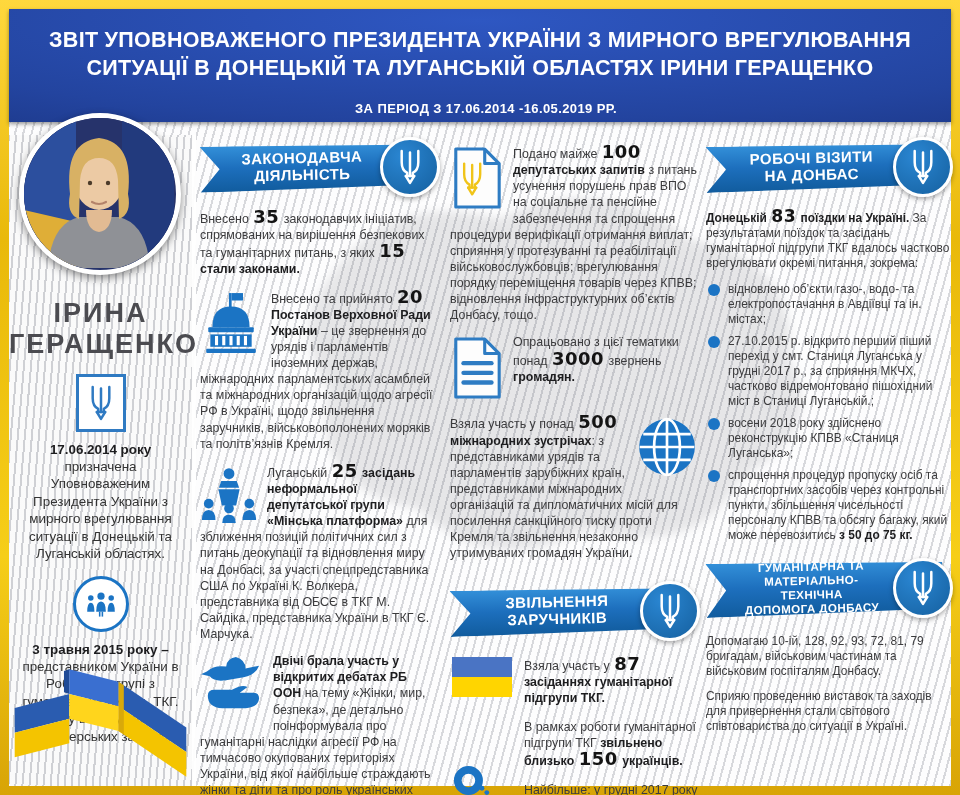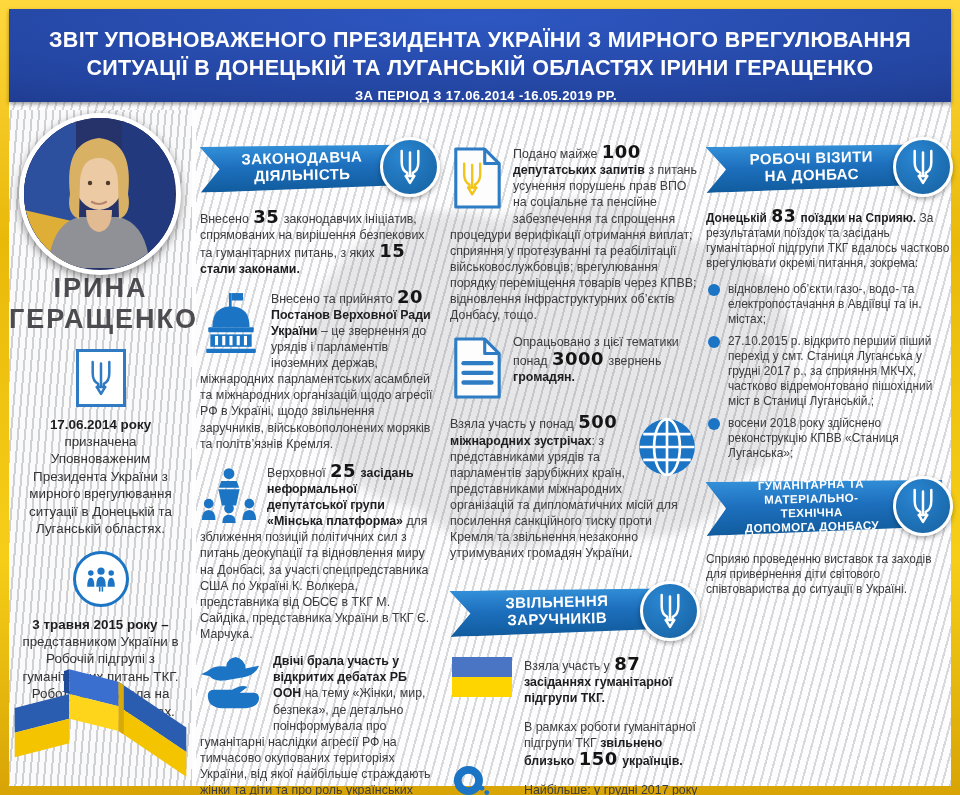--- a/index.html
+++ b/index.html
@@ -4,28 +4,28 @@
 <style>
   html,body{margin:0;padding:0;background:#555;}
   #poster{position:relative;width:960px;height:795px;margin:0 auto;overflow:hidden;
     font-family:"Liberation Sans",sans-serif;background:linear-gradient(180deg,#ffd83d,#e9b90a 30%,#f6ce18 70%,#d8a406);}
   
   #canvas{position:absolute;left:9px;right:9px;top:9px;bottom:9px;background:
     repeating-linear-gradient(285deg, rgba(196,198,203,.55) 0 2px, rgba(255,255,255,.9) 2px 8px),#efeff1;}
   
   .wm{position:absolute;opacity:.13;filter:blur(5px);pointer-events:none;}
   
-  #header{position:absolute;left:9px;right:9px;top:9px;height:93px;
+  #header{position:absolute;left:9px;right:9px;top:9px;height:113px;
     background:radial-gradient(120% 160% at 50% 10%, #2e57c2 0%, #23449f 55%, #172e76 100%);
     color:#fff;text-align:center;box-shadow:0 2px 4px rgba(0,0,0,.4);}
   .htitle{font-weight:700;font-size:21.5px;letter-spacing:.3px;line-height:1.32;}
   .htitle.l1{padding-top:17px;}
-  .hperiod{font-weight:700;font-size:13px;letter-spacing:.4px;margin-top:5px;padding-left:12px;}
-  
-  #sidebar{position:absolute;left:9px;top:110px;width:183px;bottom:9px;text-align:center;
+  .hperiod{font-weight:700;font-size:13px;letter-spacing:.4px;margin-top:18px;padding-left:12px;}
+  
+  #sidebar{position:absolute;left:9px;top:135px;width:183px;bottom:9px;text-align:center;
     background:repeating-linear-gradient(275deg, rgba(190,192,197,.6) 0 2px, rgba(252,252,252,.9) 2px 7px),#e9e9eb;
     border-right:4px solid rgba(255,255,255,.95);}
   #photo{position:absolute;left:19px;top:113px;width:152px;height:152px;border-radius:50%;
     border:5px solid #fff;box-shadow:0 3px 8px rgba(0,0,0,.45);overflow:hidden;background:#26336b;z-index:5;}
   .sb-name{margin-top:163px;font-size:27px;font-weight:600;letter-spacing:2px;color:#4b4b50;line-height:1.16;}
   .emblem{width:44px;height:52px;background:#fff;border:3px solid #2f7ac2;margin:13px auto 9px;
     display:flex;align-items:center;justify-content:center;color:#2f7ac2;}
   .sb-p{font-size:13.4px;line-height:1.3;color:#333;margin:4px 11px 0;text-align:center;}
   .sb-p .b{color:#1d1d1f;}
   .people-circle{width:50px;height:50px;border-radius:50%;background:#fff;border:3px solid #1b74c4;
@@ -261,21 +261,21 @@
       <svg class="icon-l" width="62" height="62">
           <use href="#sym-parliament"></use>
         </svg>
       <span><span>Внесено та прийнято </span><span class="num">20</span><span class="b"> Постанов Верховної Ради України</span><span> – це звернення до урядів і парламентів іноземних держав, міжнародних парламентських асамблей та міжнародних організацій щодо агресії РФ в Україні, щодо звільнення заручників, військовополонених моряків та політв’язнів Кремля.</span></span>
     </div>
 
     <div class="item">
       <svg class="icon-l" width="58" height="58">
           <use href="#sym-podium"></use>
         </svg>
-      <span><span>Верховної </span><span class="num">25</span><span class="b"> засідань неформальної депутатської групи «Мінська платформа»</span><span> для зближення позицій політичних сил з питань деокупації та відновлення миру на Донбасі, за участі спецпредставника США по Україні К. Волкера, представника від ОБСЄ в ТКГ М. Сайдіка, представника України в ТКГ Є. Марчука.</span></span>
+      <span><span>Луганській </span><span class="num">25</span><span class="b"> засідань неформальної депутатської групи «Мінська платформа»</span><span> для зближення позицій політичних сил з питань деокупації та відновлення миру на Донбасі, за участі спецпредставника США по Україні К. Волкера, представника від ОБСЄ в ТКГ М. Сайдіка, представника України в ТКГ Є. Марчука.</span></span>
     </div>
 
     <div class="item">
       <svg class="icon-l" width="64" height="60">
           <use href="#sym-dove"></use>
         </svg>
       <span><span class="b">Двічі брала участь у відкритих дебатах РБ ООН</span><span> на тему «Жінки, мир, безпека», де детально поінформувала про гуманітарні наслідки агресії РФ на тимчасово окупованих територіях України, від якої найбільше страждають жінки та діти та про роль українських жінок у миротворчих процесах.</span></span>
     </div>
 
   </div>
@@ -341,36 +341,38 @@
         <div>РОБОЧІ ВІЗИТИ</div>
         <div>НА ДОНБАС</div>
       </div>
       <div class="bcircle">
         <svg width="28" height="36">
             <use href="#sym-trident"></use>
           </svg>
       </div>
     </div>
 
-    <div class="item"><span class="b">Донецькій </span><span class="num">83</span><span class="b"> поїздки на Сприяю.</span><span> За результатами  поїздок та засідань гуманітарної підгрупи ТКГ вдалось частково врегулювати окремі питання, зокрема:</span></div>
+    <div class="item"><span class="b">Донецькій </span><span class="num">83</span><span class="b"> поїздки на Україні.</span><span> За результатами  поїздок та засідань гуманітарної підгрупи ТКГ вдалось частково врегулювати окремі питання, зокрема:</span></div>
 
     <div class="blt"><span>відновлено об’єкти газо-, водо- та електропостачання в Авдіївці та ін. містах;</span></div>
     <div class="blt"><span>27.10.2015 р. відкрито перший піший перехід у смт. Станиця Луганська у грудні 2017 р., за сприяння МКЧХ, частково відремонтовано пішохідний міст в Станиці Луганській.;</span></div>
     <div class="blt"><span>восени 2018 року здійснено реконструкцію КПВВ «Станиця Луганська»;</span></div>
+    <div class="blt"><span>спрощення процедур пропуску осіб та транспортних засобів через контрольні пункти, збільшення чисельності персоналу КПВВ та обсягу багажу, який може перевозитись </span><span class="b">з 50 до 75 кг.</span></div>
 
     <div class="banner tall" style="margin-top:16px">
       <div class="ribbon"></div>
       <div class="btxt">
         <div>ГУМАНІТАРНА ТА</div>
         <div>МАТЕРІАЛЬНО-ТЕХНІЧНА</div>
         <div>ДОПОМОГА ДОНБАСУ</div>
       </div>
       <div class="bcircle">
         <svg width="28" height="36">
             <use href="#sym-trident"></use>
           </svg>
       </div>
     </div>
 
-    <div class="c3p"><span>Сприяю проведенню виставок та заходів для привернення діти світового співтовариства до ситуації в Україні.</span></div>
+    <div class="c3p"><span>Допомагаю 10-ій, 128, 92, 93, 72, 81, 79 бригадам, військовим частинам та військовим госпіталям Донбасу.</span></div>
+    <div class="c3p"><span>Сприяю проведенню виставок та заходів для привернення стали світового співтовариства до ситуації в Україні.</span></div>
 
   </div>
 </div>
 
 </body></html>

